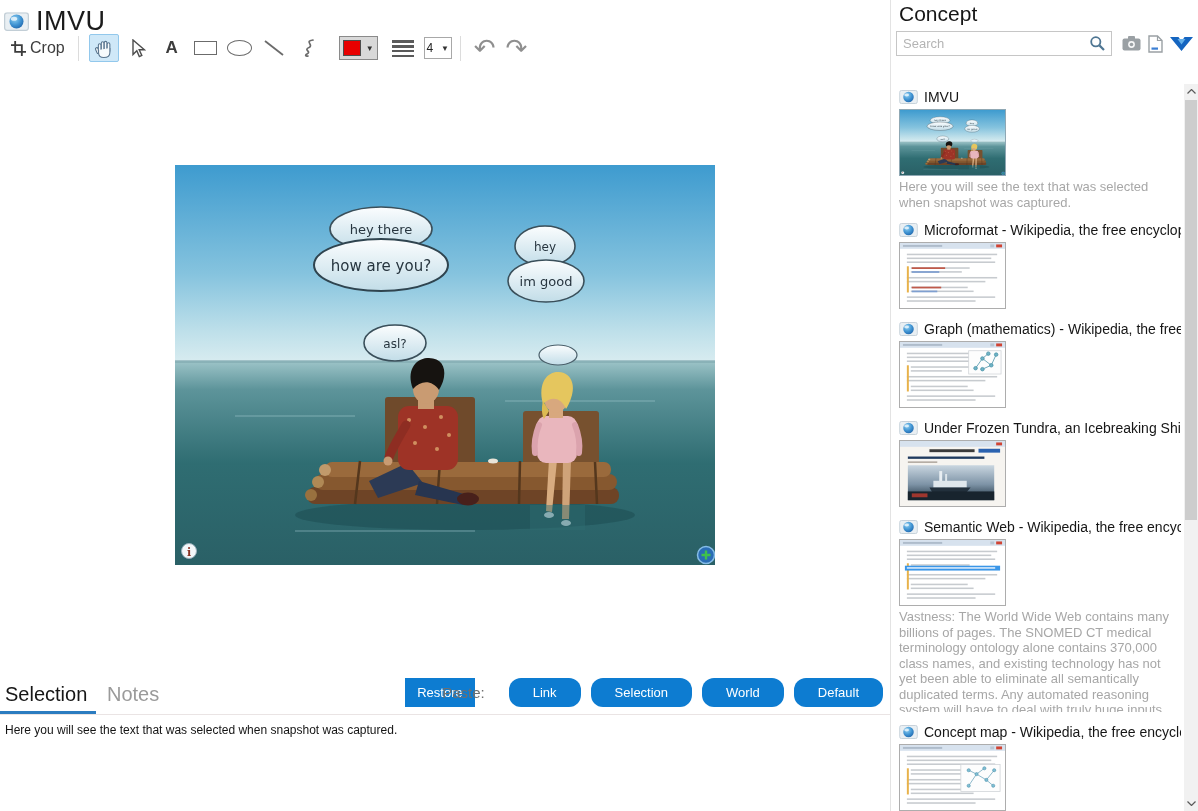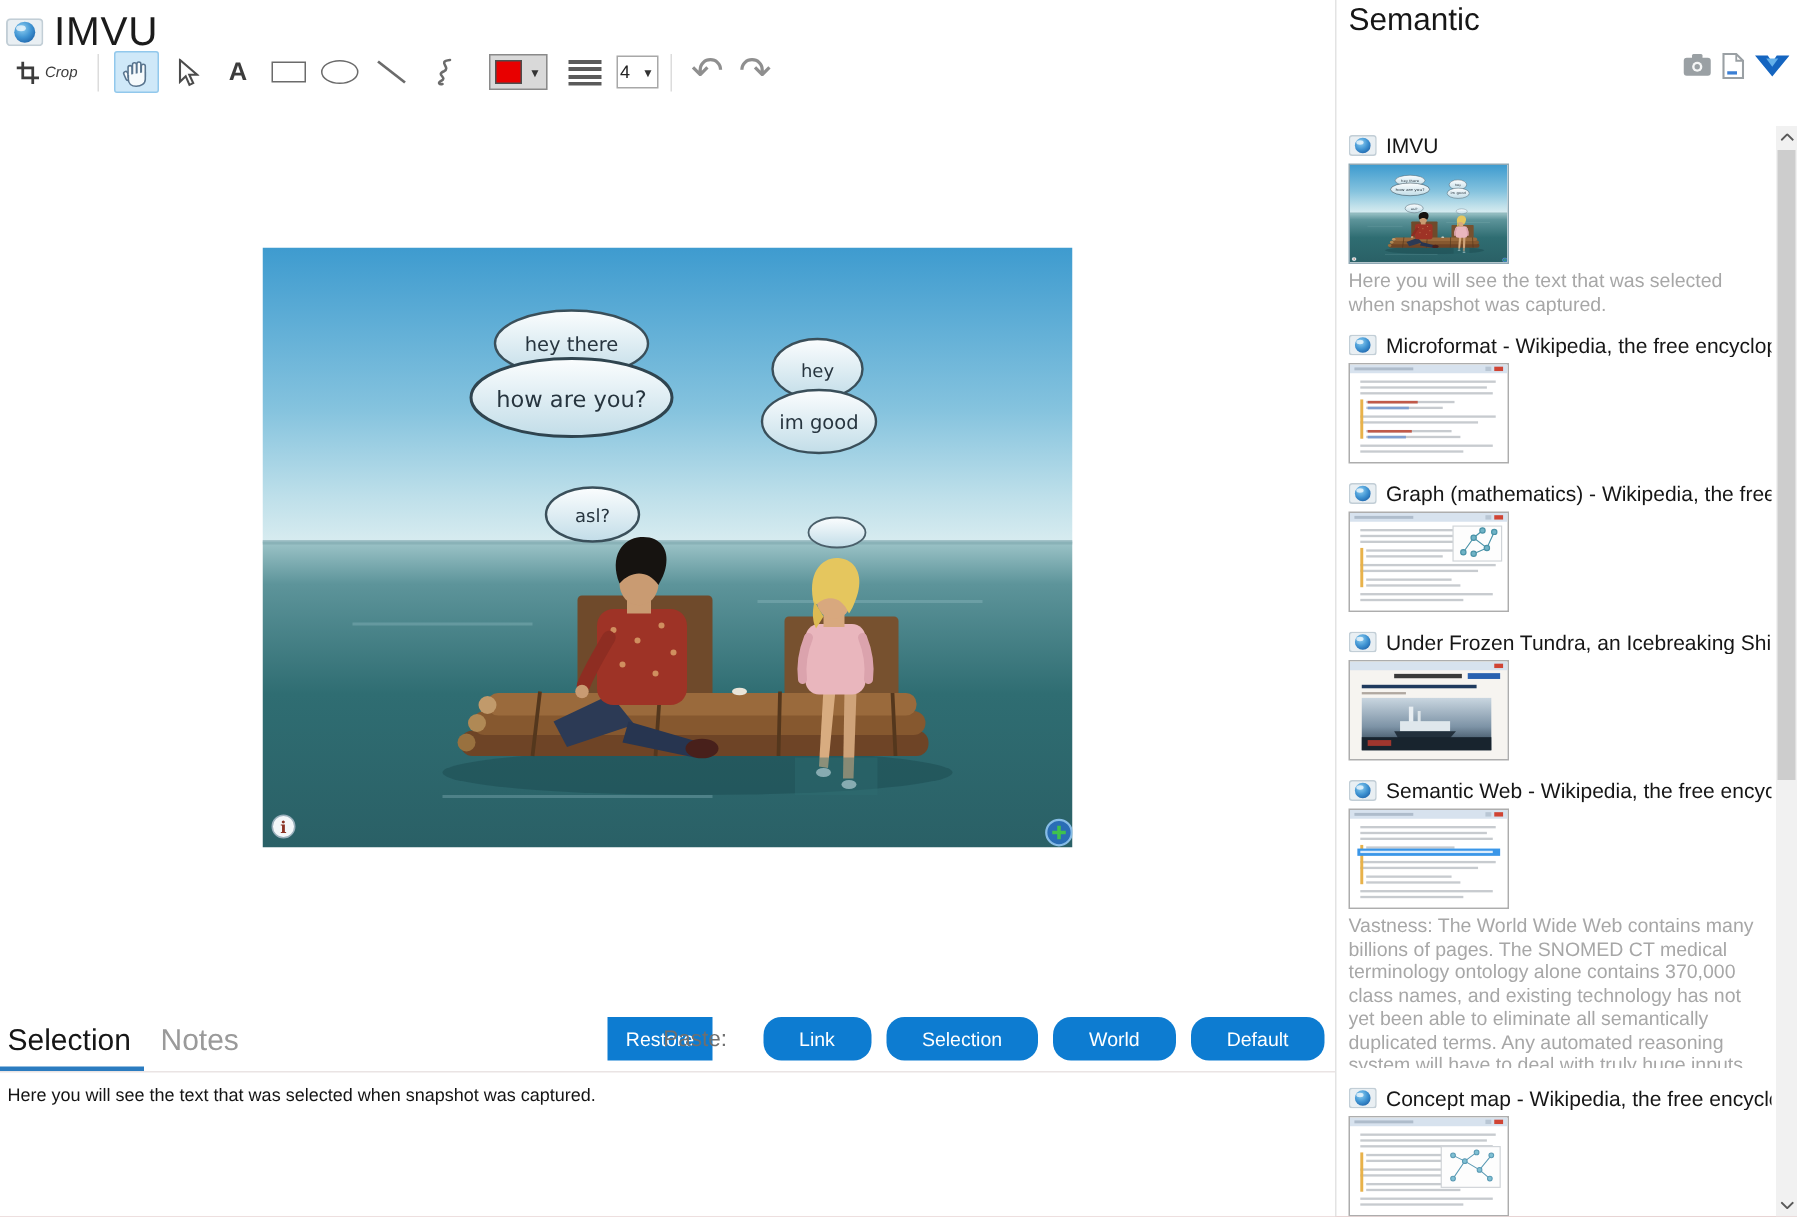--- a/index.html
+++ b/index.html
@@ -7,21 +7,21 @@
   .app { position:relative; width:1198px; height:811px; background:#7f1d1d; }
 
   
   .main { position:absolute; left:0; top:0; width:890px; height:811px; background:#fff; }
   .titlebar { position:absolute; left:4px; top:6px; display:flex; align-items:center; gap:7px; }
   .titlebar .fav-lg { width:25px; height:19px; }
   .doc-title { font-size:27px; color:#1b1b1b; letter-spacing:.5px; }
 
   .toolbar { position:absolute; left:6px; top:33px; height:30px; display:flex; align-items:center; }
   .tb-btn { display:flex; align-items:center; justify-content:center; border:1px solid transparent; border-radius:2px; color:#3c3c3c; }
-  .crop-btn { gap:4px; font-size:10px; padding:3px 4px;font-style:italic; }
+  .crop-btn { gap:4px; font-size:16px; padding:3px 4px; }
   .sep { width:1px; height:25px; background:#dcdcdc; margin:0 8px; }
   .tool { width:30px; height:28px; margin:0 2px; }
   .tool.selected { background:#cfe8f8; border-color:#92c8ec; }
   .a-tool { font-size:17px; font-weight:bold; color:#3c3c3c; }
   .shape-rect { width:23px; height:14px; border:1.6px solid #6b6b6b; }
   .shape-ellipse { width:25px; height:16px; border:1.6px solid #6b6b6b; border-radius:50%; }
   .color-widget { width:39px; height:24px; background:#d9d9d9; border:1px solid #8a8a8a; display:flex; align-items:center; margin:0 8px 0 14px; }
   .color-swatch { width:18px; height:16px; border:1px solid #4d4d4d; margin-left:3px; }
   .dd-arrow { font-size:8px; color:#333; margin-left:5px; }
   .width-icon { width:22px; height:17px; background:repeating-linear-gradient(#5a5a5a 0 2.6px, transparent 2.6px 4.9px); margin:0 6px 0 6px; }
@@ -359,22 +359,29 @@
         <button class="btn">Link</button>
         <button class="btn">Selection</button>
         <button class="btn">World</button>
         <button class="btn">Default</button>
       </div>
       <div class="bp-text">Here you will see the text that was selected when snapshot was captured.</div>
     </div>
   </div>
 
   <div class="sidebar">
-    <div class="sb-title">Semantic</div>
-
+    <div class="sb-title">Concept</div>
+
+    <div class="search-box">
+      <input type="text" placeholder="Search" style="">
+      <svg width="17" height="17" viewBox="0 0 17 17" style="margin-right:5px">
+        <circle cx="6.8" cy="6.8" r="4.6" fill="none" stroke="#4f7693" stroke-width="1.8"></circle>
+        <path d="M10.4,10.4 L15,15" stroke="#4f7693" stroke-width="2.2"></path>
+      </svg>
+    </div>
 
     <svg class="sb-icon" style="left:231px" width="19" height="16" viewBox="0 0 19 16">
       <rect x="6" y="1" width="7" height="4" rx="1" fill="#9aa0a4"></rect>
       <rect x="0.5" y="3.5" width="18" height="12" rx="2" fill="#9aa0a4"></rect>
       <circle cx="9.5" cy="9.5" r="3.4" fill="#ffffff" opacity="0.9"></circle>
       <circle cx="9.5" cy="9.5" r="1.8" fill="#9aa0a4"></circle>
     </svg>
     <svg class="sb-icon" style="left:257px" width="15" height="18" viewBox="0 0 15 18">
       <path d="M1,1 H9.5 L14,5.5 V17 H1 Z" fill="#ffffff" stroke="#9aa0a4" stroke-width="1.4"></path>
       <path d="M9.5,1 V5.5 H14" fill="none" stroke="#9aa0a4" stroke-width="1.2"></path>

